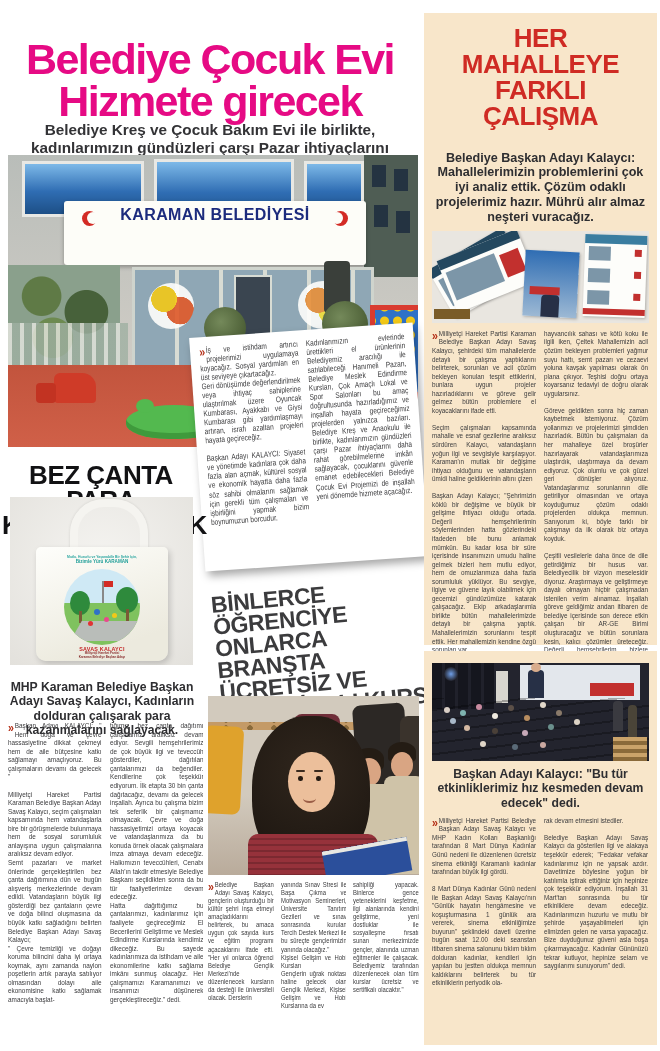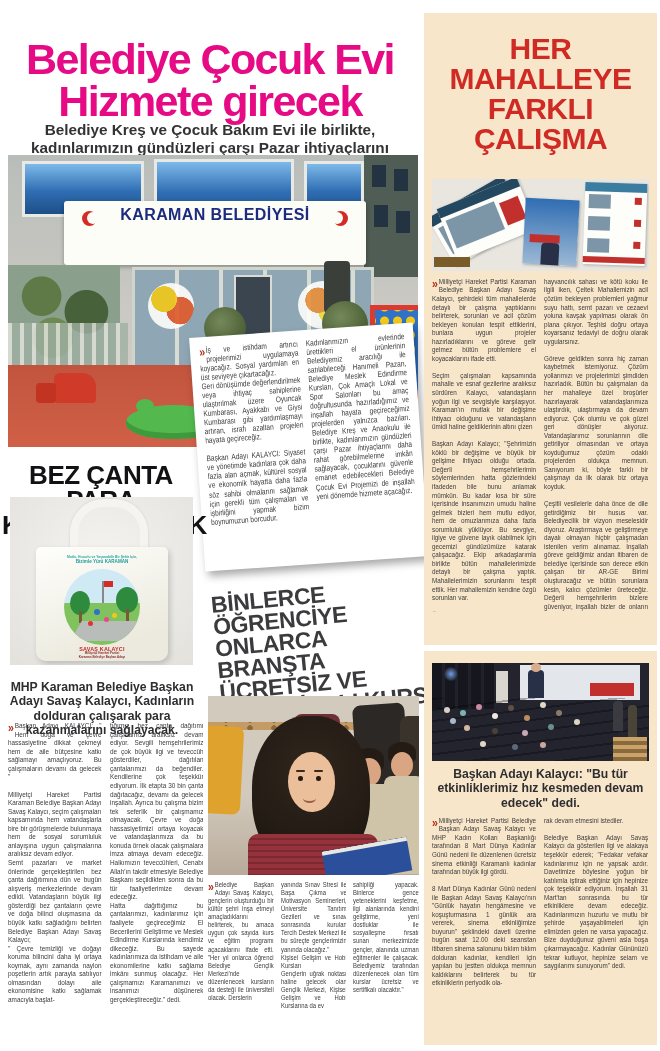--- a/index.html
+++ b/index.html
@@ -115,21 +115,21 @@
            background-image:repeating-linear-gradient(0deg,rgba(0,0,0,.18) 0 2px,transparent 2px 6px);border-radius:10px 10px 0 0;}
   .book{position:absolute;left:116px;top:148px;width:86px;height:34px;background:#2b4f9b;transform:rotate(-10deg);
         box-shadow:inset 0 4px 0 #e8e8e2;}
   .stud-face{position:absolute;border-radius:50%;background:#d9a583;}
   .stud-hair{position:absolute;border-radius:50% 50% 20% 20%;background:#241c14;}
   .stud-body{position:absolute;background:#cfc3a8;border-radius:8px 8px 0 0;}
   .kurs-body{left:208px;top:881px;width:211px;height:169px;font-size:7.2px;line-height:1.12;}
   
   .box1{left:424px;top:13px;width:233px;height:632px;}
   .box2{left:424px;top:651px;width:233px;height:394px;}
-  .m-hl{font-size:30px;line-height:1.0;margin-top:13px;}
+  .m-hl{font-size:26px;line-height:1.0;margin-top:4px;}
   .m-sub{font-size:12.6px;line-height:1.18;margin:7px 0 6px;}
   .s-hl{font-size:22.5px;line-height:1.0;}
   .s-sub{font-size:12.2px;line-height:1.17;margin:6px 0 5px;}
   .rbody{font-size:7.7px;line-height:1.11;margin-top:7px;}
   
   .brochphoto{position:relative;width:217px;height:92px;background:#e9e6e0;margin-top:4px;}
   .br{position:absolute;background:#fdfdfa;box-shadow:1px 1px 3px rgba(0,0,0,.25);}
   .br-strip{position:absolute;left:0;top:0;width:100%;height:10px;background:#24485f;}
   .br-photo{position:absolute;left:4px;top:14px;width:52px;height:30px;background:#7c96a8;}
   .br-red{position:absolute;background:#c2302e;}
@@ -296,20 +296,21 @@
     <div class="bcol" style="width:66px;">
         <div class="cond"><span class="bind">sahipliği yapacak. Binlerce gence yeteneklerini keşfetme, ilgi alanlarında kendini geliştirme, yeni dostluklar ile sosyalleşme fırsatı sunan merkezimizde gençler, alanında uzman eğitmenler ile çalışacak. Belediyemiz tarafından düzenlenecek olan tüm kurslar ücretsiz ve sertifikalı olacaktır."</span></div>
       </div>
   </div>
 
   <div class="abs cream box1">
     <h2 class="red-hl m-hl pre">HER
 MAHALLEYE
 FARKLI
 ÇALIŞMA</h2>
+    <p class="sub m-sub">Belediye Başkan Adayı Kalaycı: Mahallelerimizin problemlerini çok iyi analiz ettik. Çözüm odaklı projelerimiz hazır. Mührü alır almaz neşteri vuracağız.</p>
     <div class="photo brochphoto">
       <div class="br" style="left:4px;top:14px;width:86px;height:56px;transform:rotate(-30deg);">
           <div class="br-strip"></div>
           <div class="br-photo"></div>
         </div>
       <div class="br" style="left:12px;top:12px;width:86px;height:56px;transform:rotate(-22deg);">
           <div class="br-strip"></div>
           <div class="br-photo"></div>
           <div class="br-red" style="left:60px;top:18px;width:20px;height:24px;"></div>
         </div>

